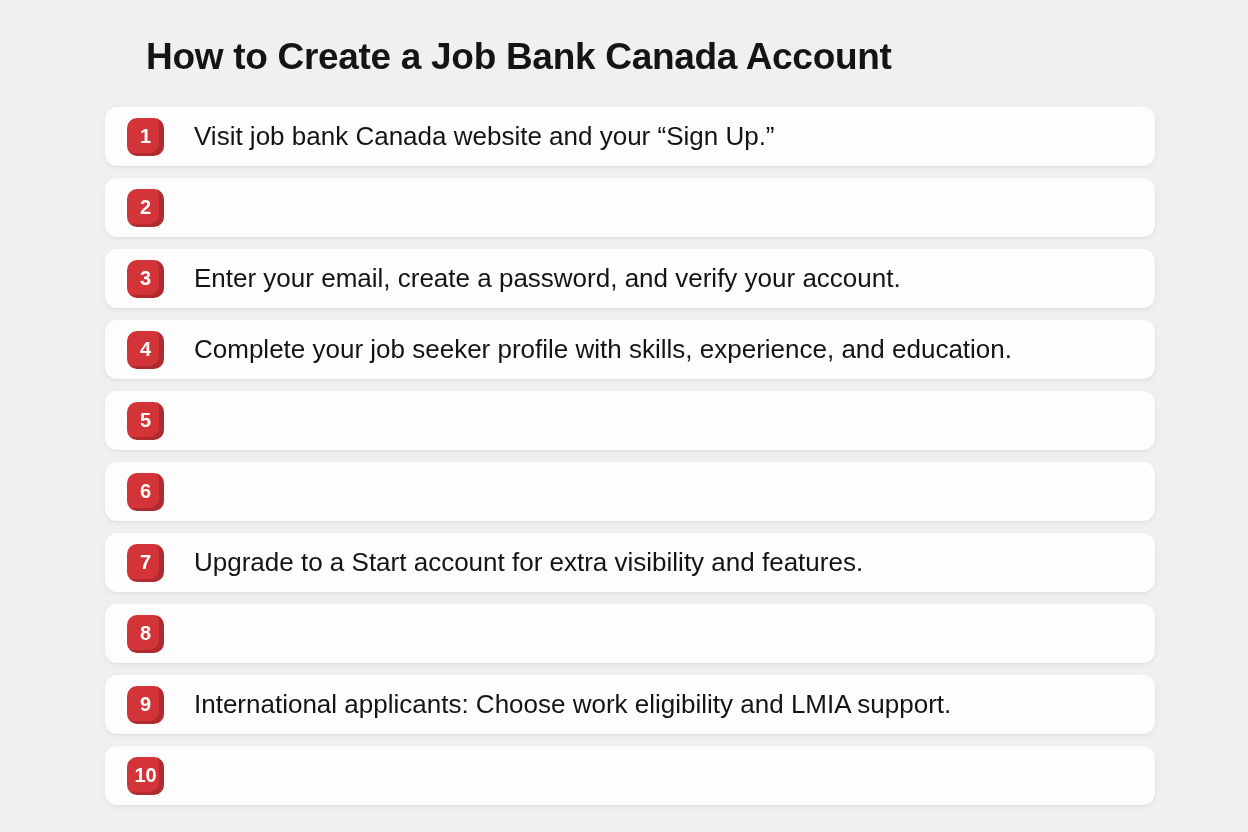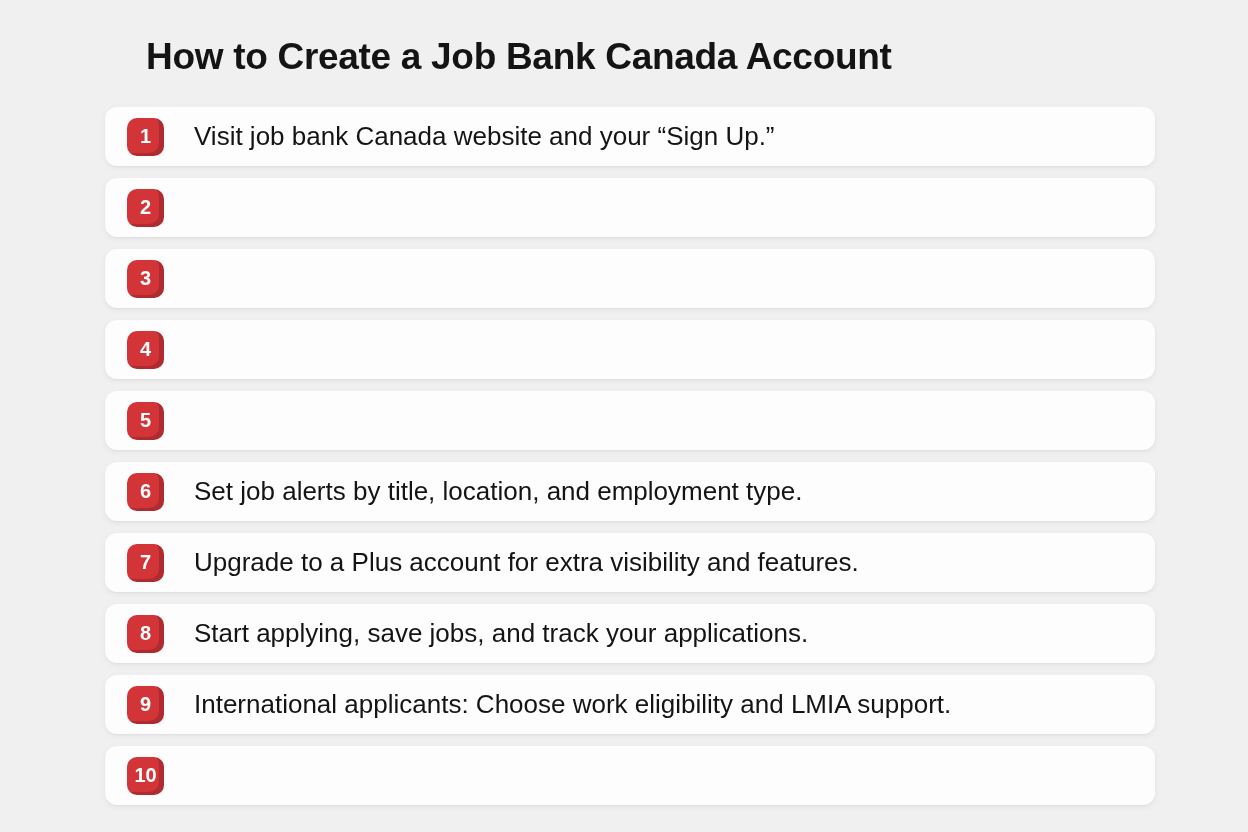--- a/index.html
+++ b/index.html
@@ -78,43 +78,43 @@
     <span class="badge">1</span>
     <span class="step-text">Visit job bank Canada website and your “Sign Up.”</span>
   </div>
 
   <div class="card">
     <span class="badge">2</span>
   </div>
 
   <div class="card">
     <span class="badge">3</span>
+    <span class="step-text">Enter your email, create a password, and verify your account.</span>
   </div>
 
   <div class="card">
     <span class="badge">4</span>
+    <span class="step-text">Complete your job seeker profile with skills, experience, and education.</span>
   </div>
 
   <div class="card">
     <span class="badge">5</span>
   </div>
 
   <div class="card">
     <span class="badge">6</span>
-    <span class="step-text">Set job alerts by title, location, and employment type.</span>
   </div>
 
   <div class="card">
     <span class="badge">7</span>
-    <span class="step-text">Upgrade to a Plus account for extra visibility and features.</span>
+    <span class="step-text">Upgrade to a Start account for extra visibility and features.</span>
   </div>
 
   <div class="card">
     <span class="badge">8</span>
-    <span class="step-text">Start applying, save jobs, and track your applications.</span>
   </div>
 
   <div class="card">
     <span class="badge">9</span>
     <span class="step-text">International applicants: Choose work eligibility and LMIA support.</span>
   </div>
 
   <div class="card">
     <span class="badge">10</span>
   </div>

